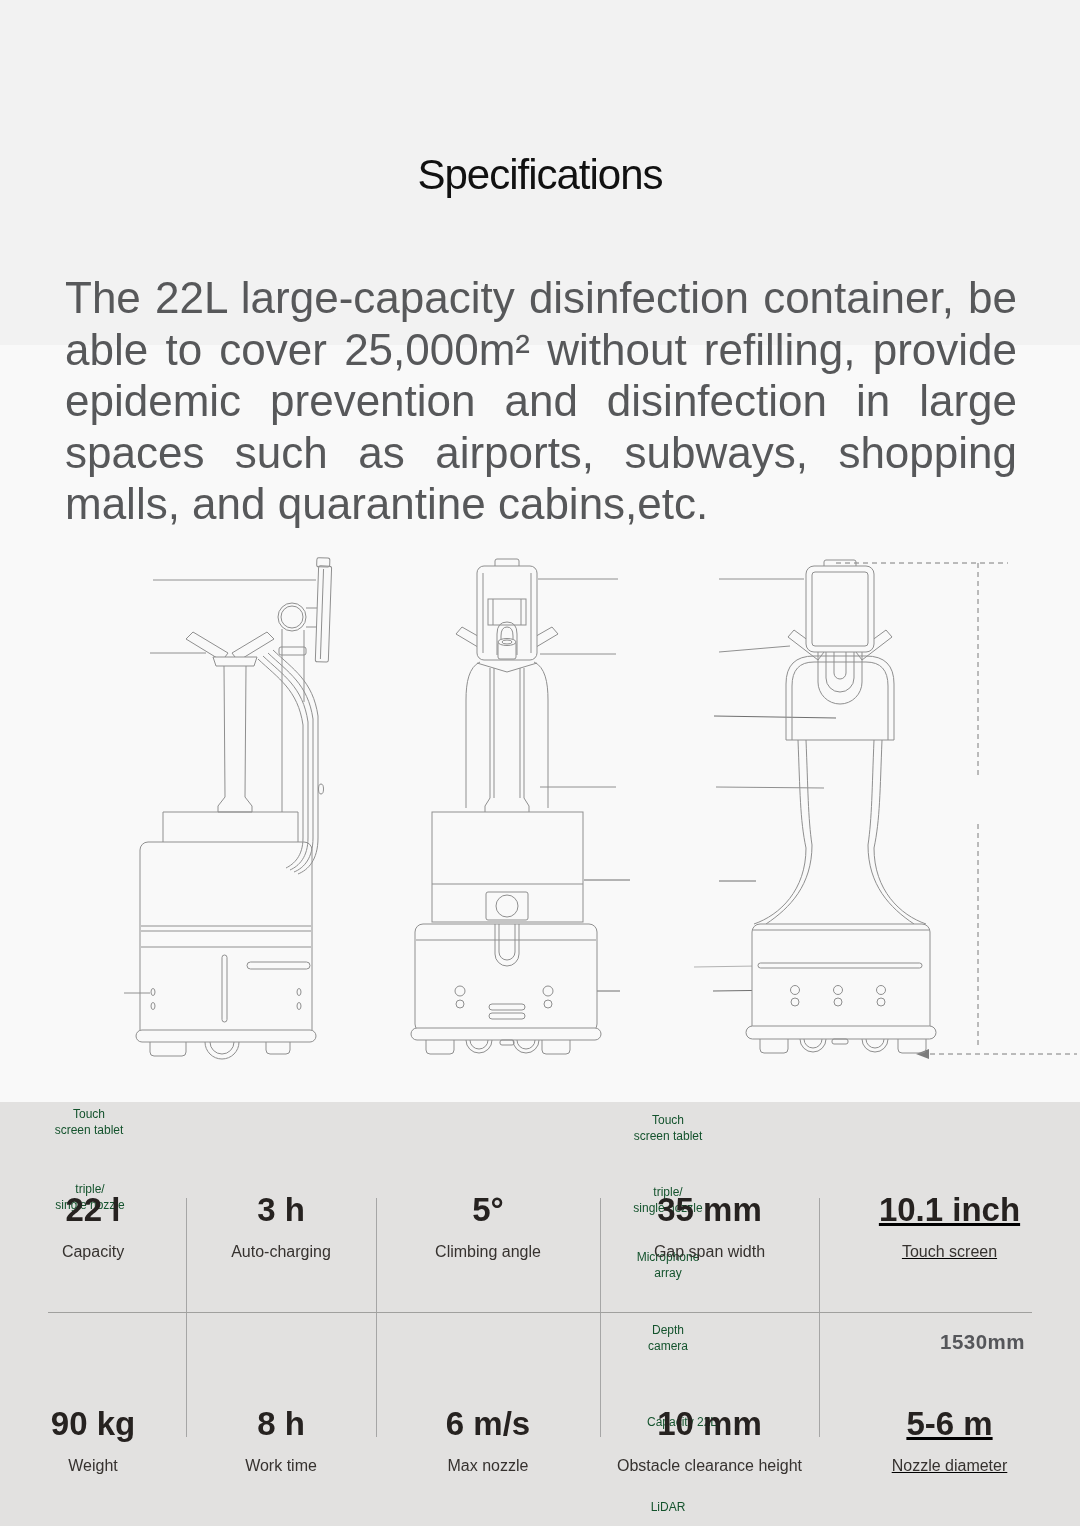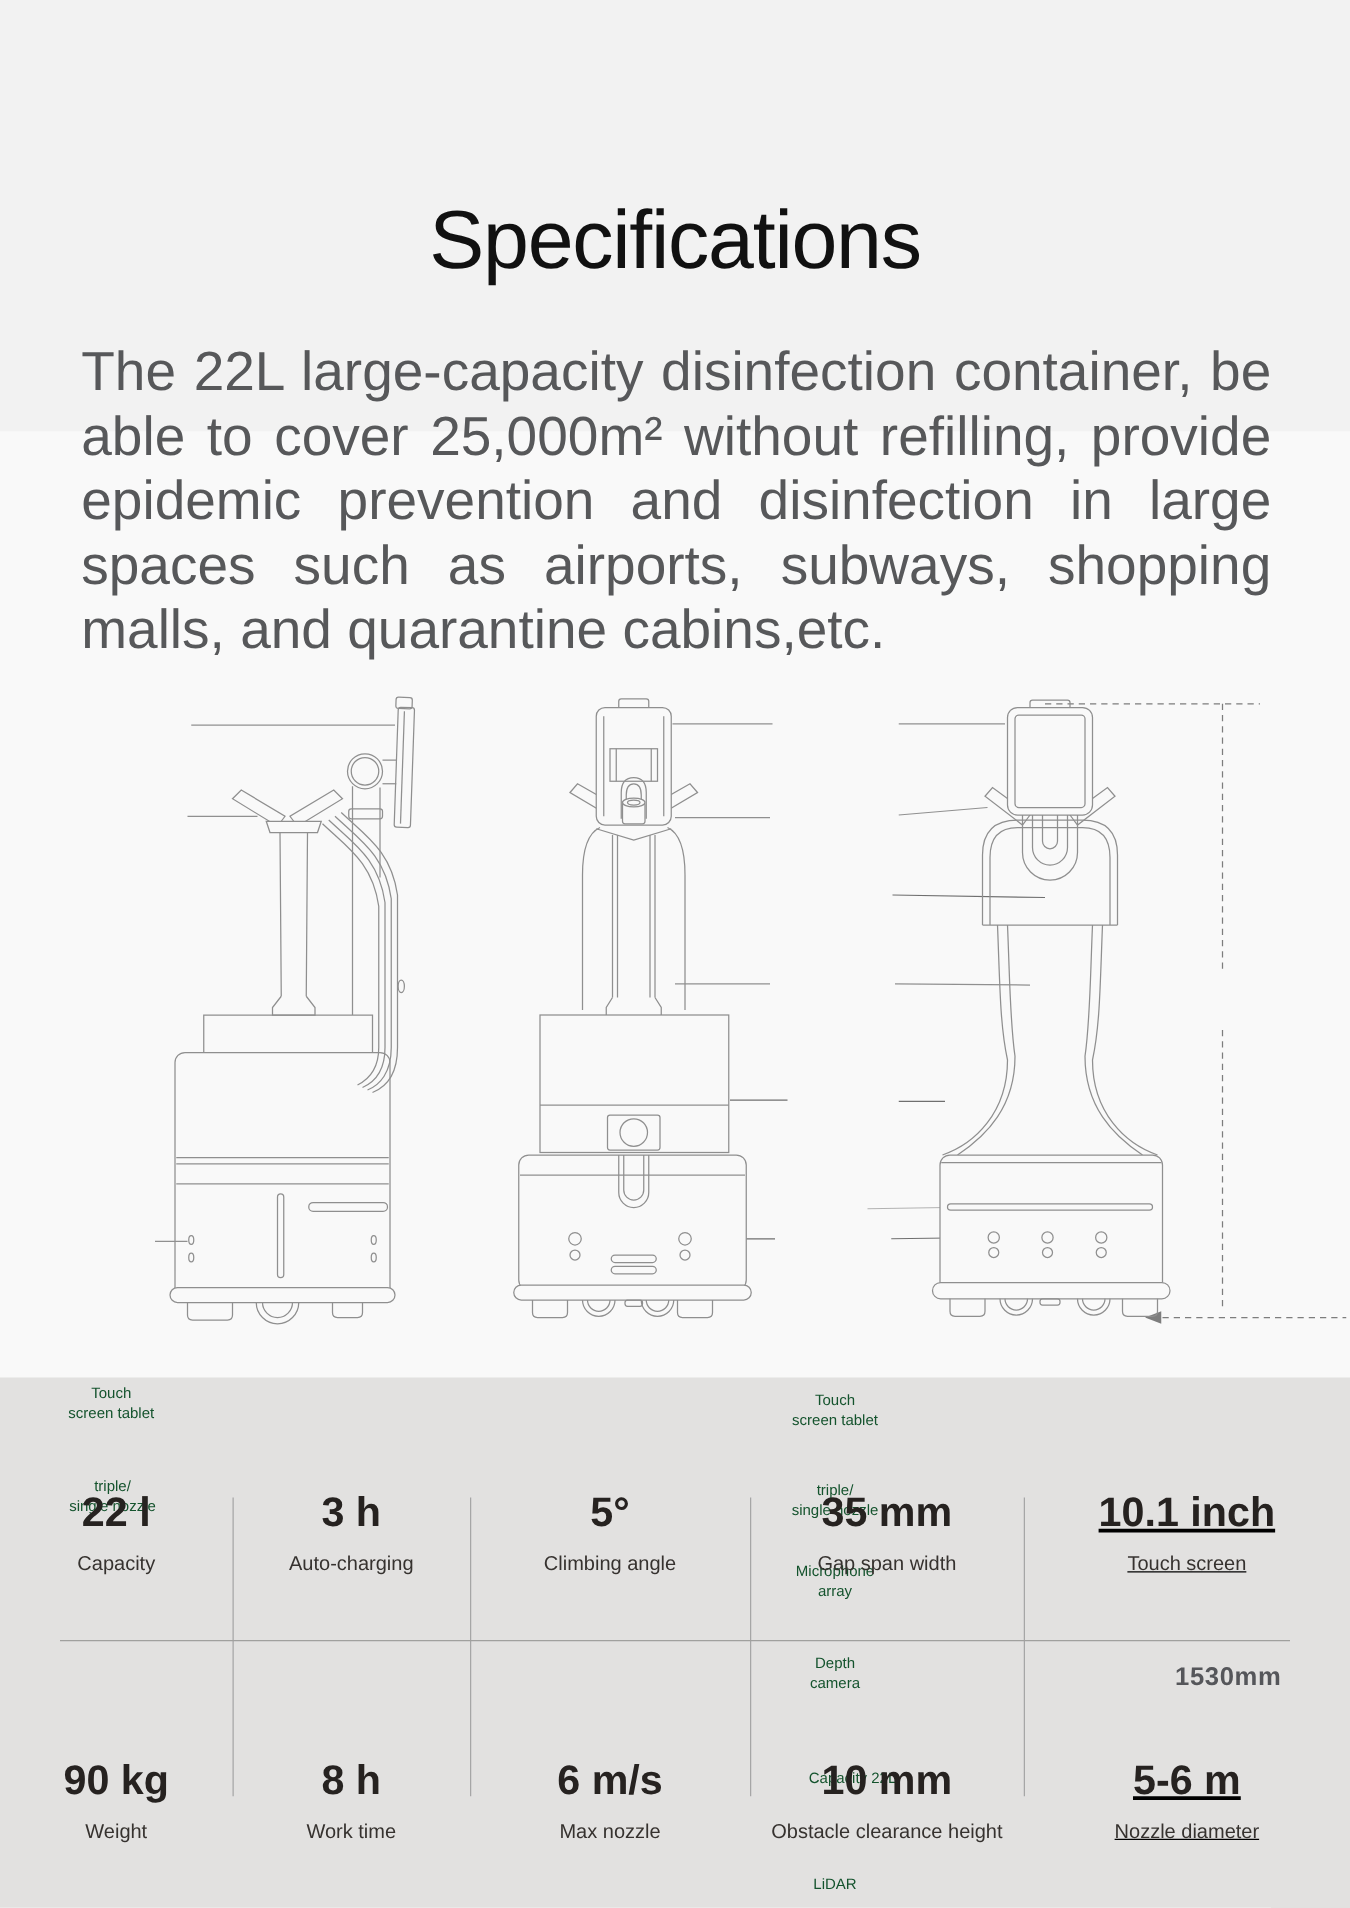--- a/index.html
+++ b/index.html
@@ -6,21 +6,21 @@
   .page{
     position:relative;width:1080px;height:1526px;margin:0 auto;
     background:#f9f9f9;overflow:hidden;
     font-family:"Liberation Sans", sans-serif;
   }
   .bg-top{position:absolute;top:0;left:0;width:1080px;height:345px;background:#f2f2f2;}
   .bg-table{position:absolute;top:1102px;left:0;width:1080px;height:424px;background:#e2e1e0;}
 
   .page-title{
     position:absolute;top:116px;left:0;width:1080px;
-    text-align:center;font-size:66px;line-height:62px;letter-spacing:-1px;
+    text-align:center;font-size:42px;line-height:62px;letter-spacing:-1px;
     color:#111;font-weight:400;
   }
   .intro{
     position:absolute;top:228px;left:65px;width:952px;
     font-size:44px;line-height:51.5px;color:#57585a;
     text-align:justify;
   }
 
   .diagram{position:absolute;top:540px;left:0;width:1080px;height:566px;}
   .diagram svg{position:absolute;top:0;left:0;}

